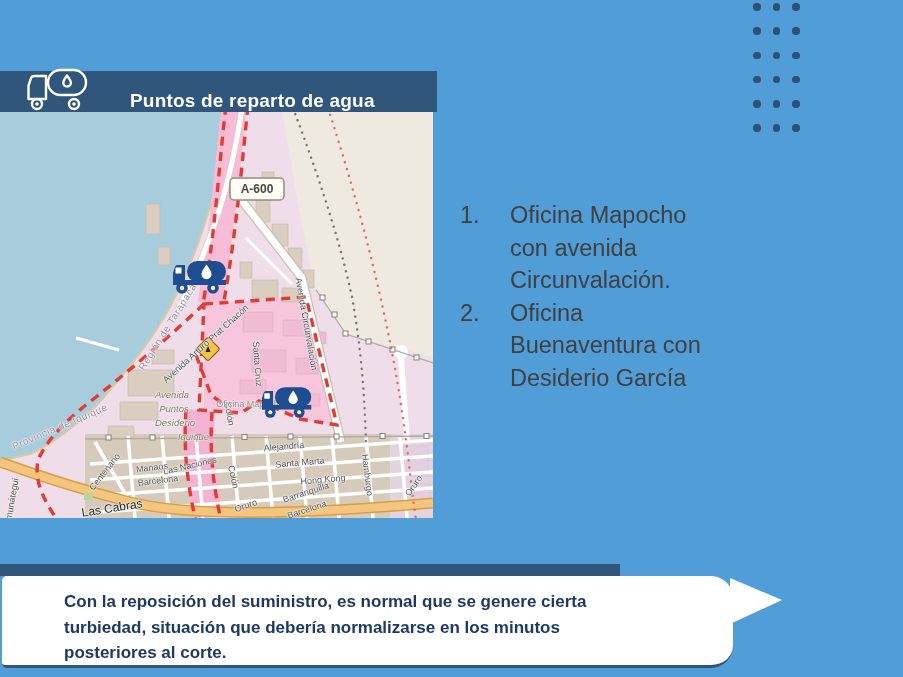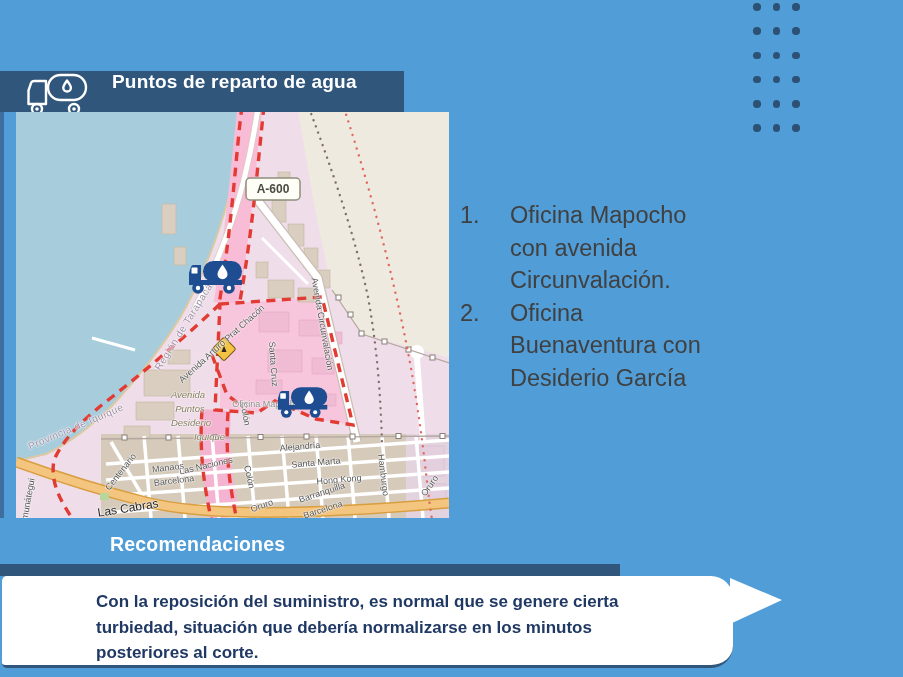--- a/index.html
+++ b/index.html
@@ -4,27 +4,27 @@
 <style>
   html,body{margin:0;padding:0;}
   body{width:903px;height:677px;overflow:hidden;font-family:"Liberation Sans",sans-serif;}
   .stage{position:relative;width:903px;height:677px;background:#509DD8;overflow:hidden;}
 
   
   .dots{position:absolute;left:753px;top:3px;display:grid;grid-template-columns:repeat(3,19.5px);grid-auto-rows:24.3px;}
   .dots i{width:7.5px;height:7.5px;border-radius:50%;background:#2C5174;display:block;}
 
   
-  .map-header{position:absolute;left:0;top:71px;width:404px;height:41px;background:#30567C;display:flex;align-items:flex-start;}
+  .map-header{position:absolute;left:0;top:71px;width:437px;height:41px;background:#30567C;display:flex;align-items:flex-end;gap:18px;}
   .map-header .truck-outline{margin-left:24px;flex:0 0 auto;}
   .map-header .title{color:#ffffff;font-weight:bold;font-size:19px;letter-spacing:.2px;margin-left:22px;}
 
   
   .map-edge{position:absolute;left:0;top:112px;width:4px;height:406px;background:#3E6E9E;}
-  .map{position:absolute;left:16px;top:112px;width:433px;height:406px;background:#EFDEE9;overflow:hidden;}
+  .map{position:absolute;left:0;top:112px;width:433px;height:406px;background:#EFDEE9;overflow:hidden;}
   .map svg.base{position:absolute;left:0;top:0;z-index:0;}
   #map-labels{position:absolute;left:0;top:0;width:100%;height:100%;z-index:2;pointer-events:none;}
   .mlabel{position:absolute;white-space:nowrap;transform:translate(-50%,-50%);
           text-shadow:0 0 2px #fff,0 0 2px #fff,0 0 1px #fff;line-height:1;}
   .ml-road{font-size:9px;color:#555555;}
   .ml-boundary{font-size:10px;color:#A08FA8;letter-spacing:.6px;}
   .ml-place{font-size:9px;color:#8A8A8A;}
   .ml-plant{font-size:9.5px;color:#877C60;font-style:italic;}
   .ml-major{font-size:12px;color:#262626;}
   .marker{position:absolute;z-index:3;}
@@ -32,21 +32,21 @@
   
   .points{position:absolute;left:458px;top:199px;width:262px;margin:0;padding:0;list-style:none;counter-reset:pt;}
   .points li{position:relative;padding-left:52px;color:#404040;font-size:23.5px;line-height:32.5px;counter-increment:pt;}
   .points li::before{content:counter(pt) ".";position:absolute;left:2px;top:0;}
 
   
   .rec-title{position:absolute;left:110px;top:533px;color:#ffffff;font-weight:bold;font-size:19.5px;letter-spacing:.2px;}
   .rec-accent{position:absolute;left:0;top:564px;width:620px;height:12px;background:#30567C;}
   .bubble{position:absolute;left:2px;top:576px;width:731px;height:89px;background:#ffffff;
           border-radius:5px 22px 22px 5px;border-bottom:3px solid #30567C;z-index:1;}
-  .bubble p{margin:0;padding:13px 0 0 94px;width:575px;color:#1F3864;font-weight:bold;font-size:17px;line-height:25.5px;}
+  .bubble p{margin:0;padding:13px 0 0 62px;width:575px;color:#1F3864;font-weight:bold;font-size:17px;line-height:25.5px;}
   .bubble-tail{position:absolute;left:730px;top:578px;width:52px;height:46px;background:#ffffff;
           clip-path:polygon(0 0,100% 48%,0 100%);z-index:1;}
 </style>
 </head>
 <body>
 
 <div class="stage">
 
   <div class="dots" id="dots">
       <i></i>
@@ -269,20 +269,19 @@
           <circle cx="41" cy="28" r="2.2" fill="#ffffff"></circle>
       </g>
     </svg>
   </div>
 
   <ol class="points">
     <li><span>Oficina Mapocho con avenida Circunvalación.</span></li>
     <li><span>Oficina Buenaventura con Desiderio García</span></li>
   </ol>
 
-  <div class="rec-title">Recomendaciones</div>
   <div class="rec-accent"></div>
   <div class="bubble">
     <p>Con la reposición del suministro, es normal que se genere cierta turbiedad, situación que debería normalizarse en los minutos posteriores al corte.</p>
   </div>
   <div class="bubble-tail"></div>
 
 </div>
 
 </body></html>

